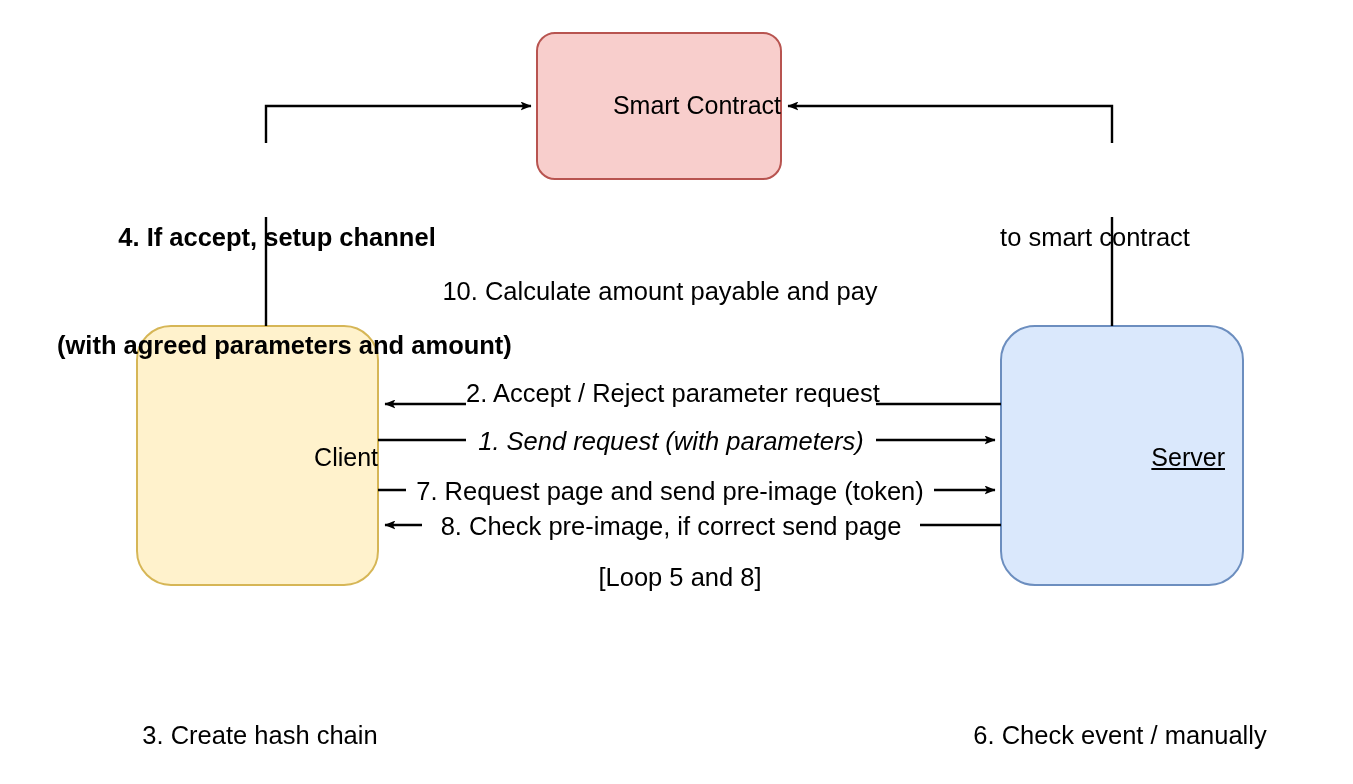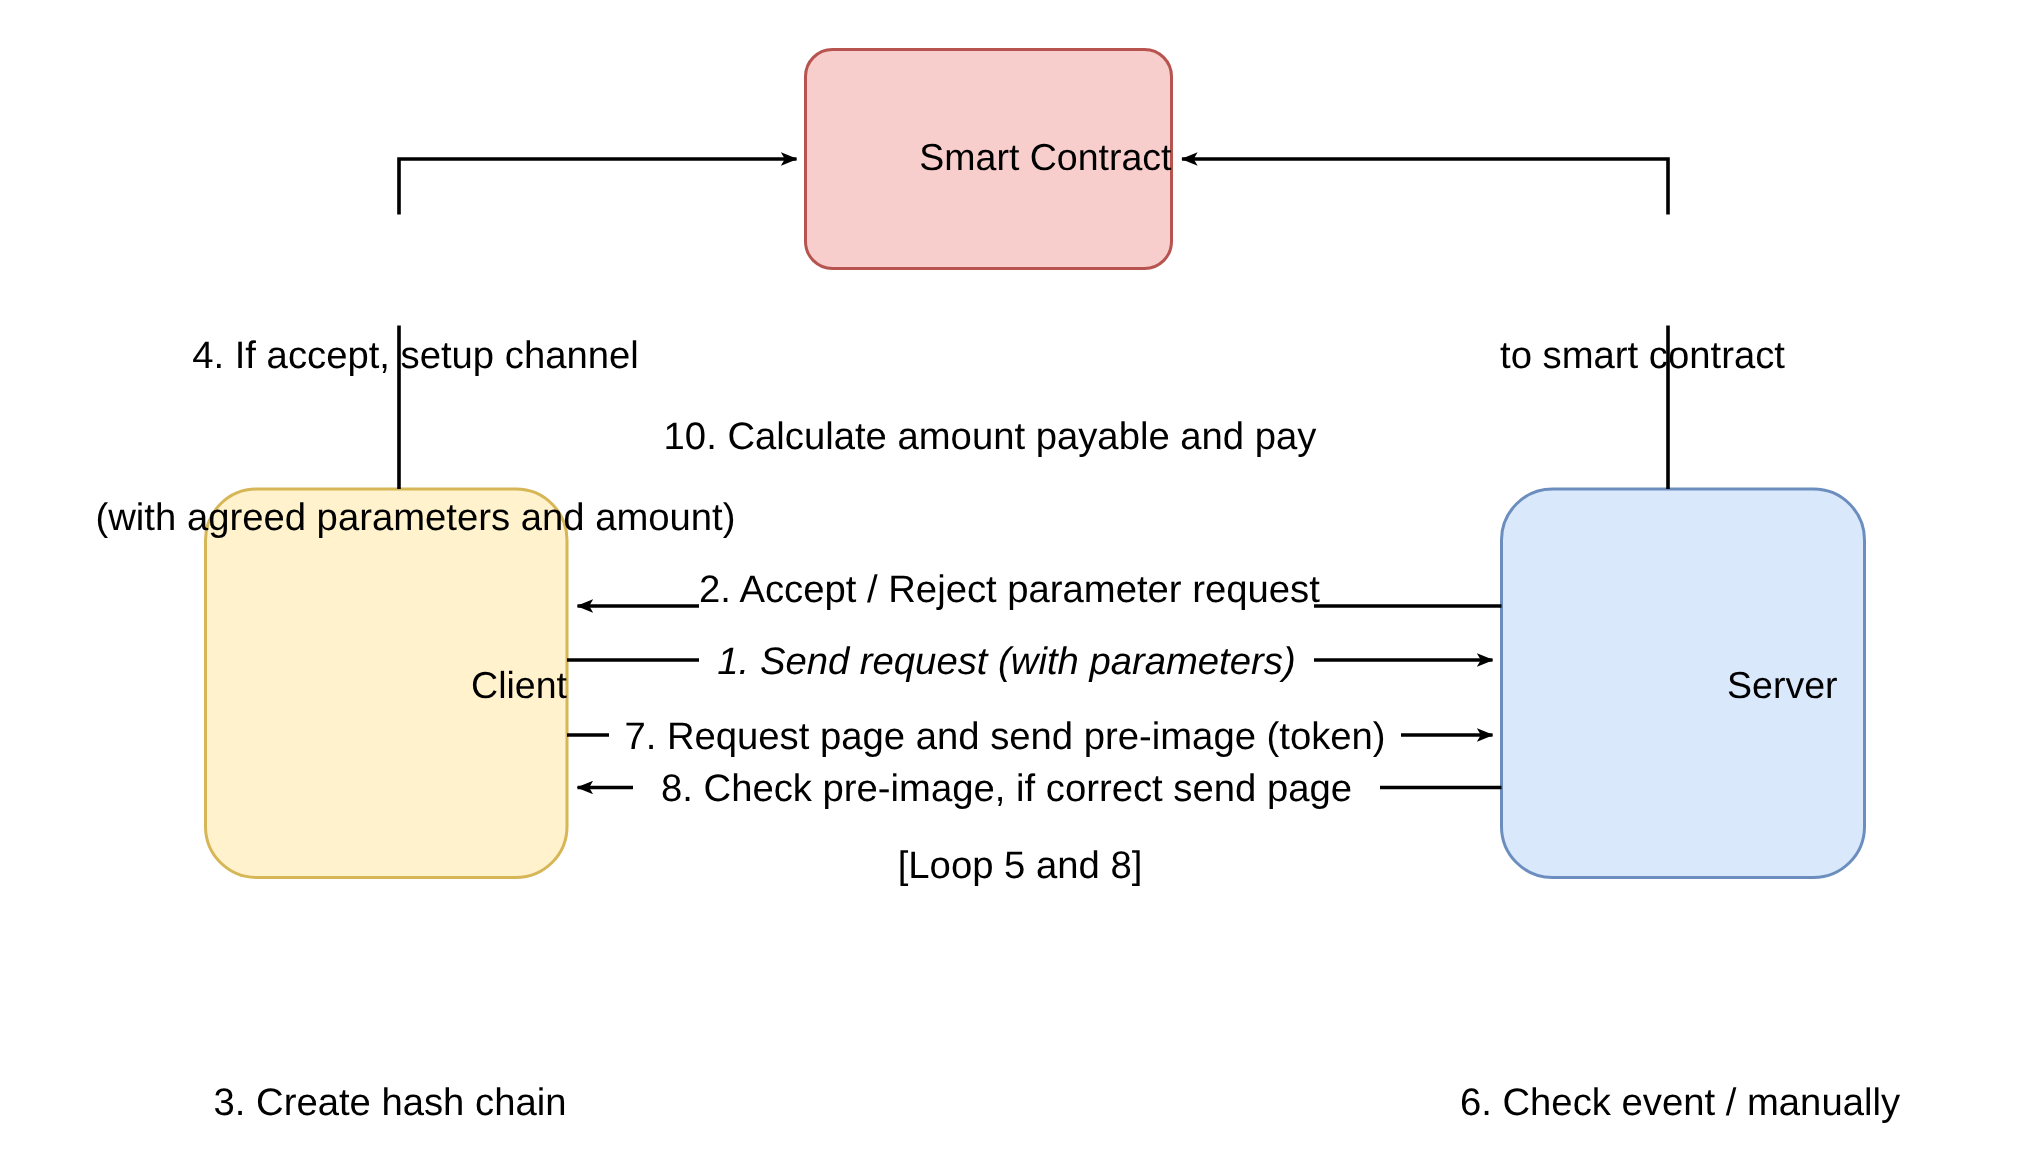--- a/index.html
+++ b/index.html
@@ -81,23 +81,23 @@
   <rect x="466" y="389" width="410" height="30" fill="#ffffff"></rect>
   <rect x="466" y="425" width="410" height="30" fill="#ffffff"></rect>
   <rect x="406" y="475" width="528" height="30" fill="#ffffff"></rect>
   <rect x="422" y="510" width="498" height="30" fill="#ffffff"></rect>
   <rect x="255" y="143" width="250" height="74" fill="#ffffff"></rect>
   <rect x="1000" y="143" width="220" height="74" fill="#ffffff"></rect>
 </svg>
 
 <div class="node-label" style="left:537px; top:91px; width:244px;">Smart Contract</div>
 <div class="node-label" style="left:137px; top:443px; width:241px;">Client</div>
-<div class="node-label" style="left:1001px; top:443px; width:224px;">Server</div>
+<div class="node-label" style="left:1001px; top:443px; width:224px;text-decoration:underline;">Server</div>
 
-<div class="edge-label center" style="left:57px; top:147px; width:440px;">
+<div class="edge-label center" style="left:57px; top:147px; width:440px;font-weight:bold;">
   <div>4. If accept, setup channel</div>
   <div>(with agreed parameters and amount)</div>
 </div>
 
 <div class="edge-label center" style="left:945px; top:147px; width:300px;">
   <div>to smart contract</div>
 </div>
 
 <div class="edge-label center" style="left:430px; top:201px; width:460px;">
   <div>10. Calculate amount payable and pay</div>

